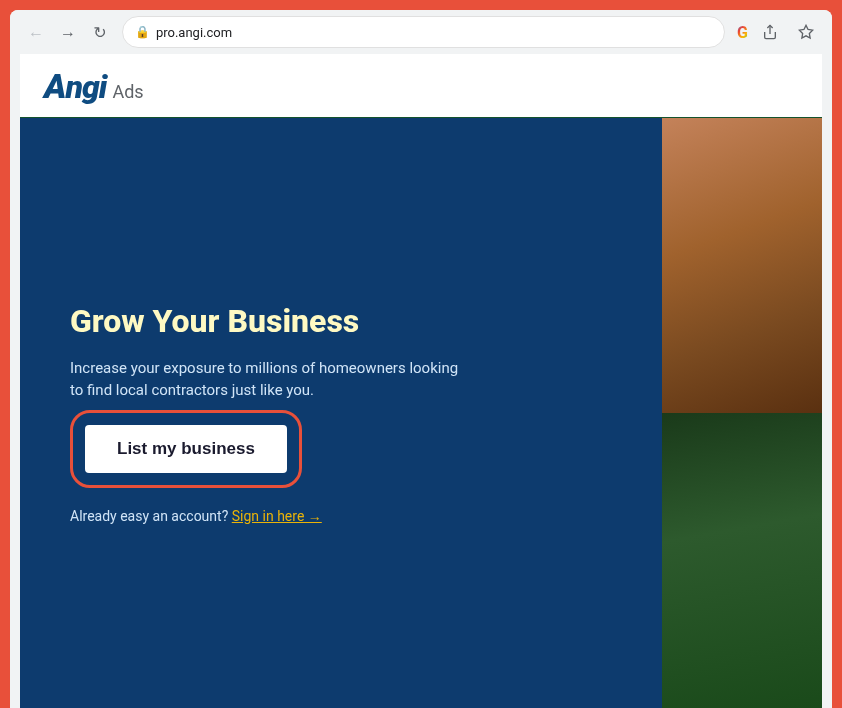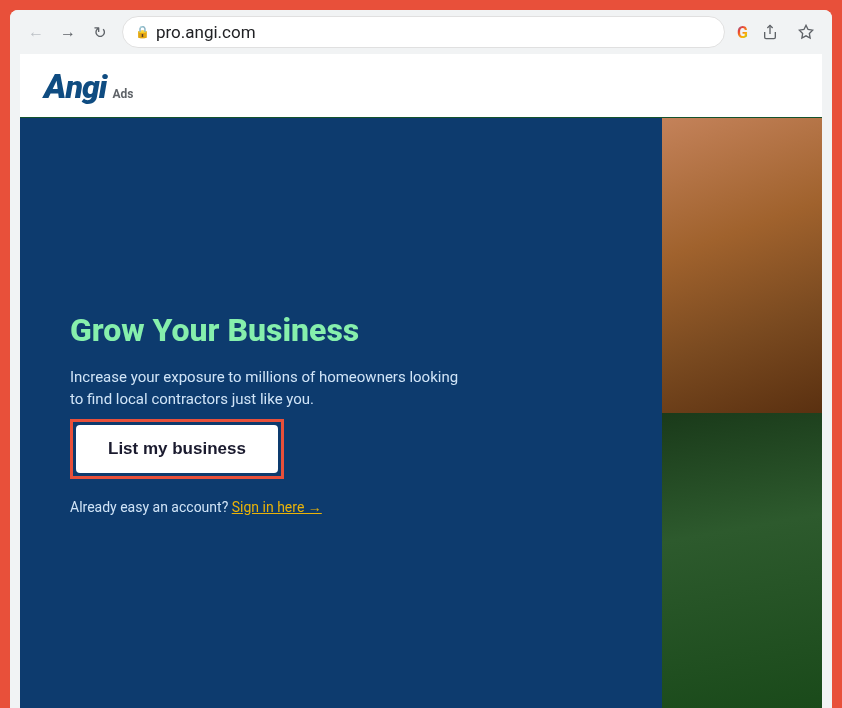--- a/index.html
+++ b/index.html
@@ -67,21 +67,21 @@
       border: 1px solid #e0e0e0;
     }
 
     .lock-icon {
       color: #5f6368;
       font-size: 12px;
     }
 
     .url-text {
       color: #202124;
-      font-size: 17px;
+      font-size: 13px;
     }
 
     .browser-actions {
       display: flex;
       gap: 8px;
       align-items: center;
       margin-left: 4px;
     }
 
     .browser-action-btn {
@@ -137,23 +137,23 @@
       color: #0f4c81;
       font-style: italic;
       letter-spacing: -1px;
     }
 
     .angi-letter-a {
       font-size: 34px;
     }
 
     .ads-label {
-      font-size: 12px;
+      font-size: 18px;
       color: #5f6368;
-      font-weight: 700;
+      font-weight: 400;
       margin-left: 2px;
     }
 
     
     .main-content {
       display: flex;
       height: calc(100% - 64px);
     }
 
     .hero-section {
@@ -190,21 +190,21 @@
       bottom: 0;
       left: 0;
       right: 0;
       height: 50%;
       background: linear-gradient(170deg, #1a3a1a 0%, #2d5a2d 40%, #1a4a1a 100%);
     }
 
     .hero-title {
       font-size: 32px;
       font-weight: 800;
-      color: #86efac;
+      color: #fef9c3;
       margin-bottom: 16px;
       line-height: 1.2;
     }
 
     .hero-description {
       font-size: 15px;
       color: #d0e4f7;
       line-height: 1.5;
       margin-bottom: 8px;
       max-width: 400px;
@@ -216,22 +216,22 @@
       margin-bottom: 32px;
     }
 
     .hero-subtext .highlight {
       color: #ff6b47;
     }
 
     .cta-button-wrapper {
       display: inline-block;
       border: 3px solid #e8503a;
-      border-radius: 0;
-      padding: 3px;
+      border-radius: 20px;
+      padding: 12px;
       margin-bottom: 20px;
       width: fit-content;
     }
 
     .cta-button {
       background: white;
       color: #1a1a2e;
       border: none;
       border-radius: 4px;
       padding: 14px 32px;

